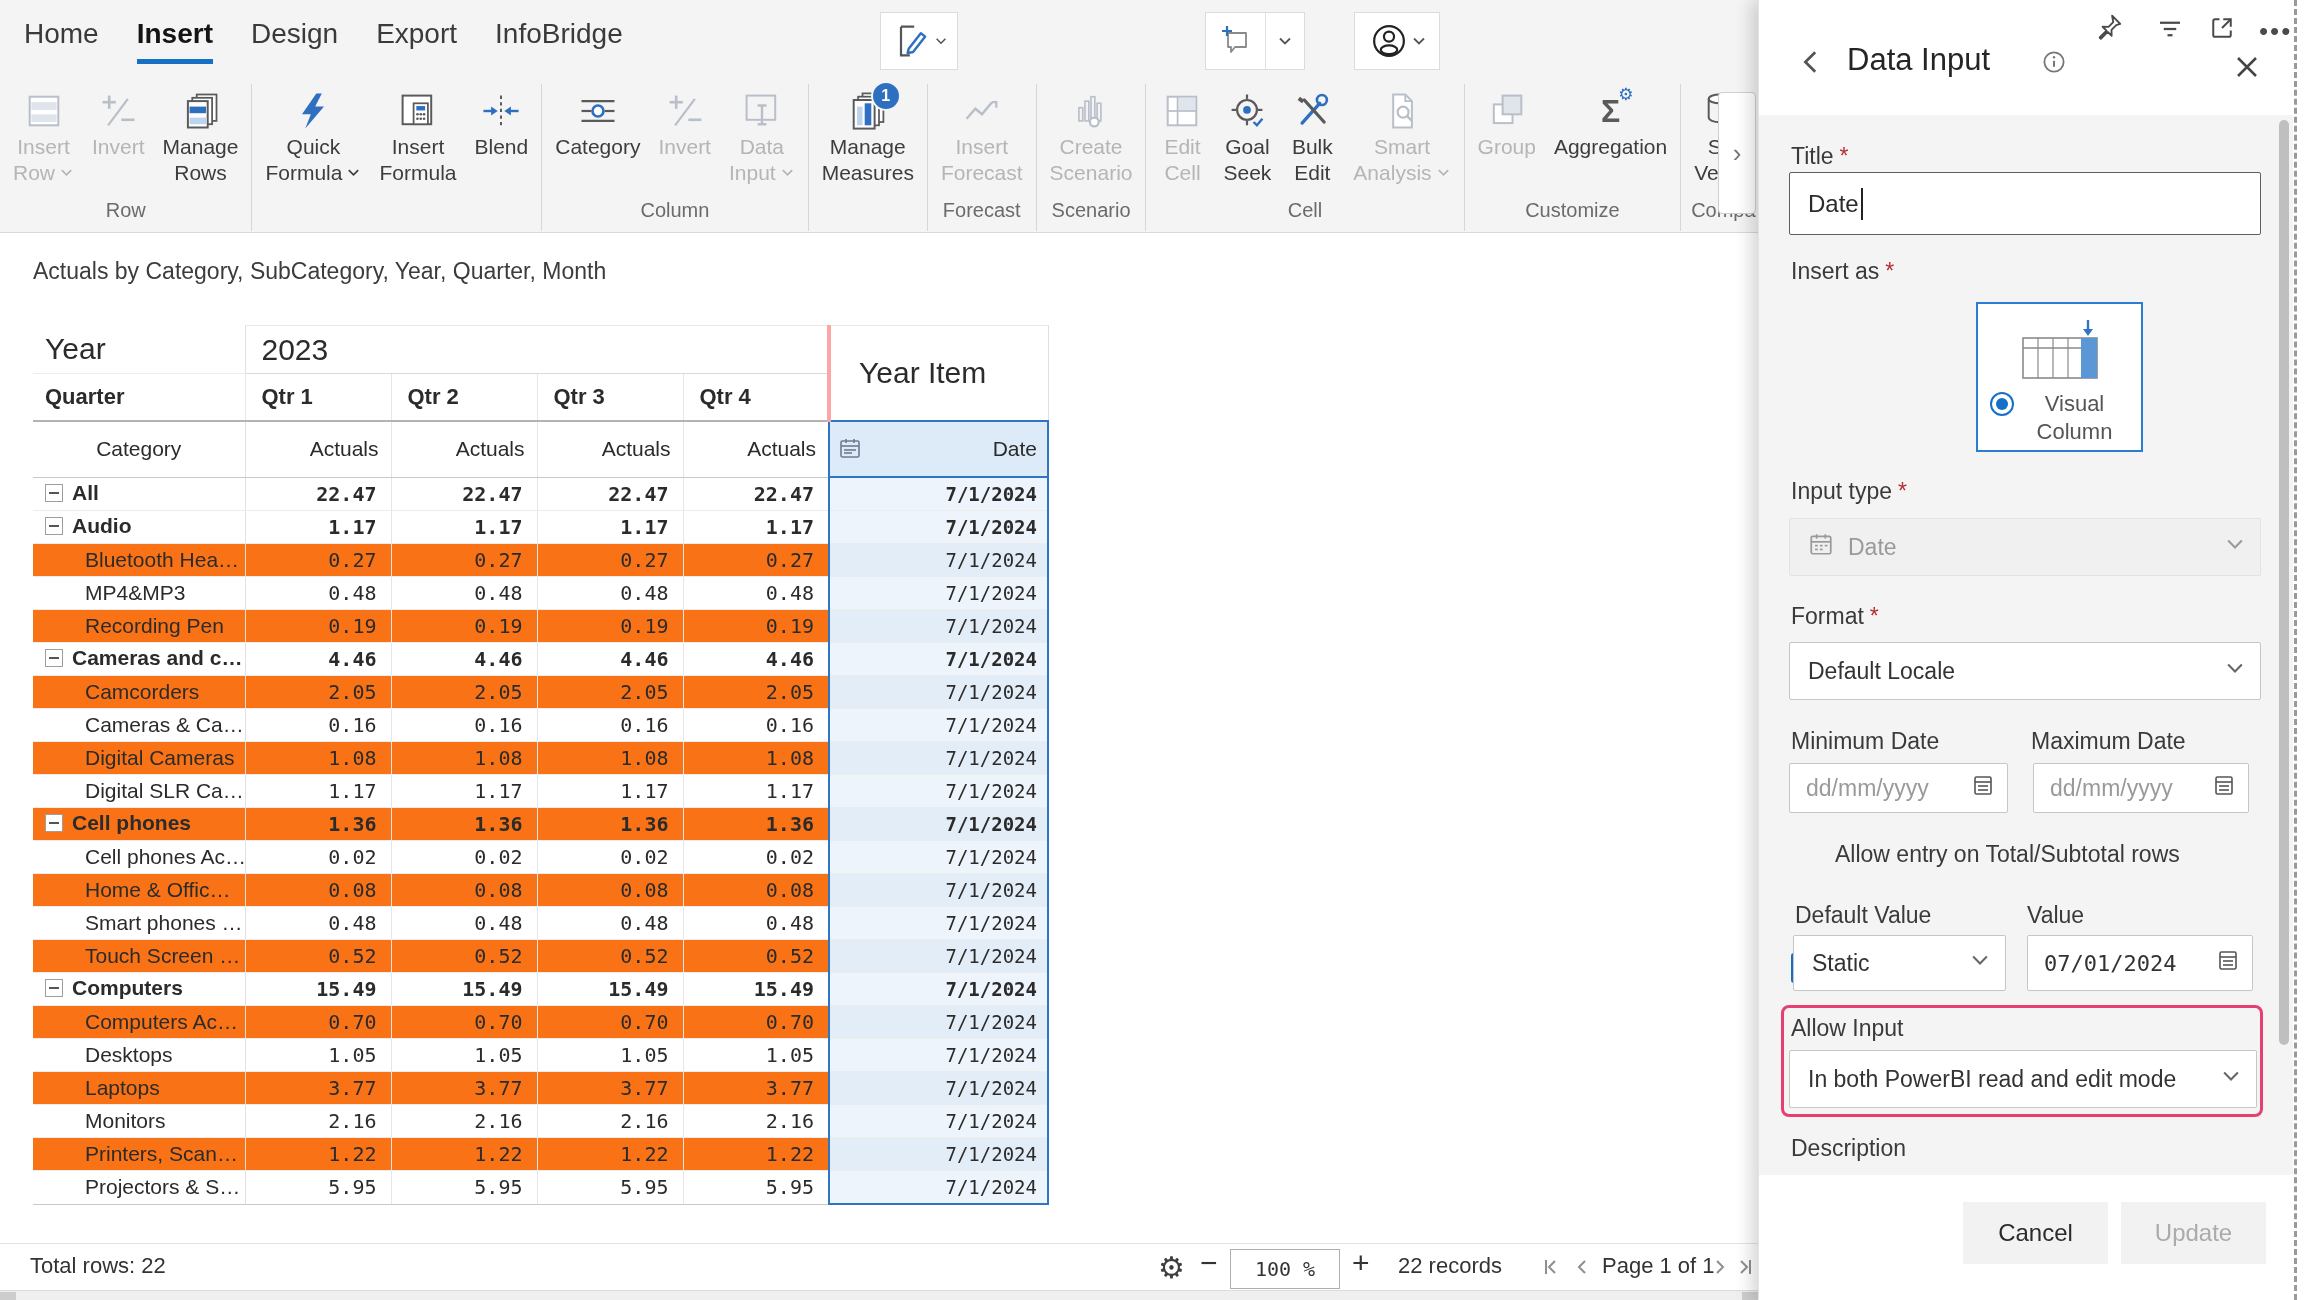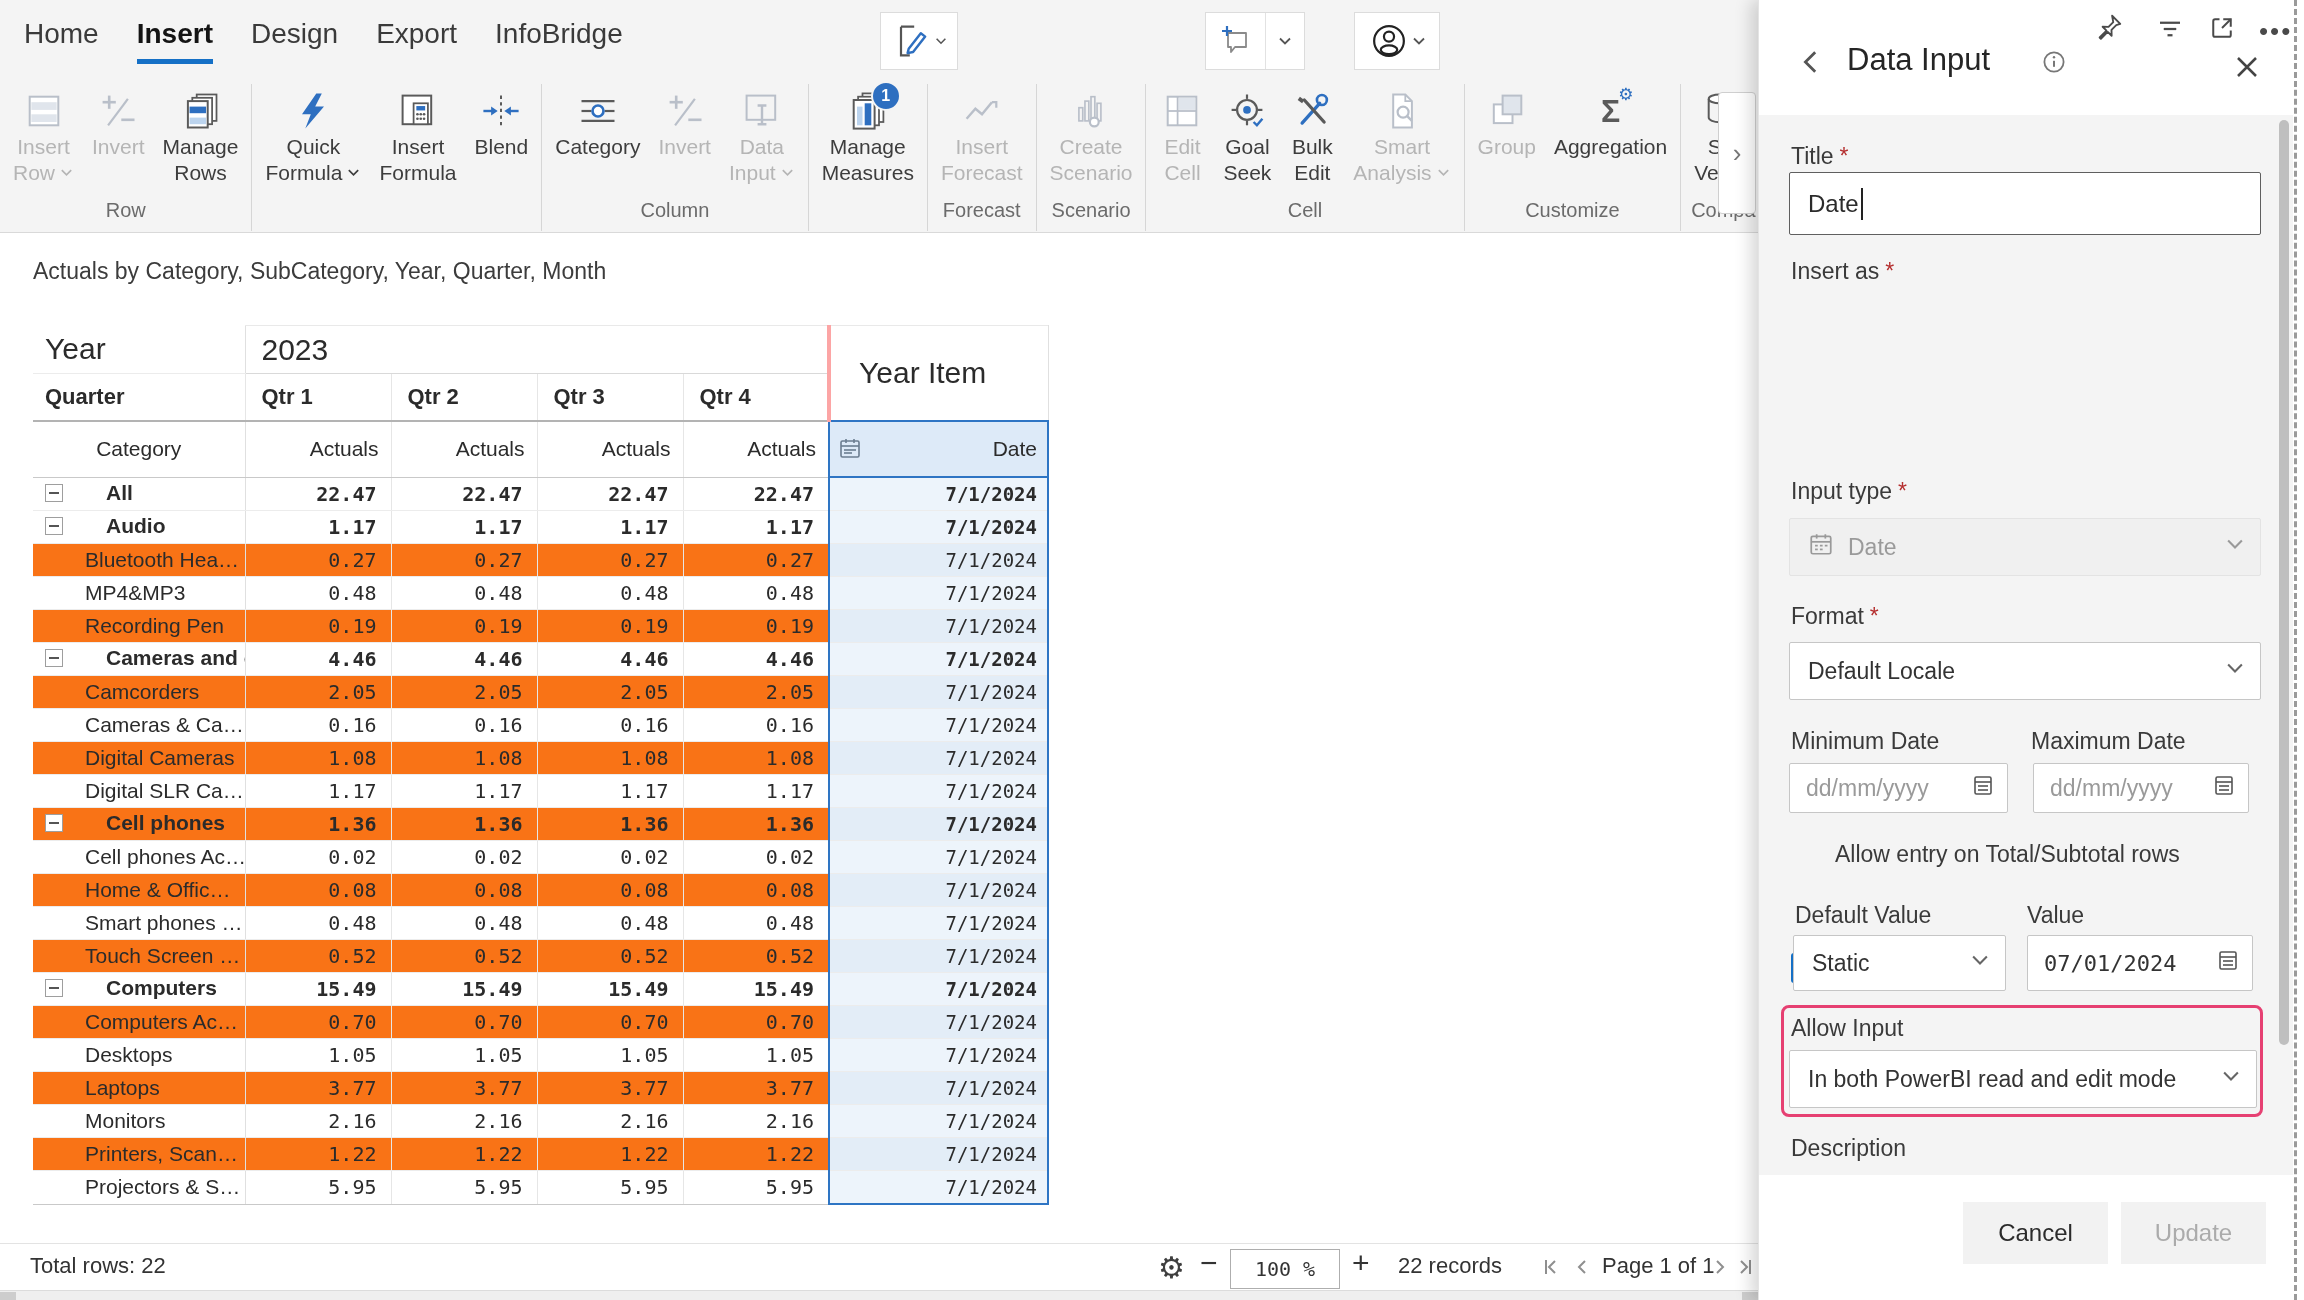--- a/index.html
+++ b/index.html
@@ -61,21 +61,21 @@
   .grid tbody tr.shade td{background:#f97316;}
   .grid tbody td.lab{border-right:1px solid #e0e0e0;}
   .grid tbody td.num{text-align:right;padding-right:14px;font-family:"DejaVu Sans Mono",monospace;
         font-size:20px;border-right:1px solid #e6e6e6;}
   .grid tbody td.dc{text-align:right;padding-right:10px;font-family:"DejaVu Sans Mono",monospace;
         font-size:19px;border-left:2px solid #2e75c4;border-right:2px solid #2e75c4;background:#edf4fb;}
   .grid tbody tr.shade td.dc{background:#e3edf7;}
   .grid tbody tr:last-child td{border-bottom:1.5px solid #c9c9c9;}
   .grid tbody tr:last-child td.dc{border-bottom:2px solid #2e75c4;}
   .grid tbody tr.boldrow td{font-weight:bold;}
-  .grid td .lvl0{padding-left:12px;display:inline-flex;align-items:center;gap:34px;}
+  .grid td .lvl0{padding-left:12px;display:inline-flex;align-items:center;}
   .grid td .lvl1{padding-left:52px;}
   .expander{display:inline-block;width:16px;height:16px;border:1px solid #9e9e9e;background:#fff;
         position:relative;margin-right:9px;flex:none;}
   .expander::after{content:"";position:absolute;left:3px;right:3px;top:7px;height:2px;background:#555;}
 
   
   .statusbar{position:absolute;left:0;top:1243px;width:1758px;height:47px;background:#fff;
         border-top:1px solid #e3e3e3;font-size:22px;color:#333;}
   .statusbar .item{position:absolute;top:9px;}
   .zoombox{position:absolute;left:1230px;top:5px;width:108px;height:38px;border:1px solid #aeaeae;
@@ -771,20 +771,36 @@
     <div class="pbody">
       <div class="flabel" style="left:32px;top:28px;"><span>Title</span><span class="req">*</span></div>
       <div class="tinput" style="top:57px;">
           <span>Date</span>
           <span class="tcaret"></span>
         </div>
 
       <div class="flabel" style="left:32px;top:143px;"><span>Insert as</span><span class="req">*</span></div>
 
 
+      <div class="card sel" style="left:217px;width:167px;top:187px;">
+        <svg width="112" height="74" viewBox="0 0 112 74" style="margin-top:10px;">
+          <path d="M84 6v10" stroke="#2e75c4" stroke-width="2.4"></path>
+          <path d="M84 22l-5-7h10z" fill="#2e75c4"></path>
+          <rect x="19" y="24" width="74" height="40" fill="#fff" stroke="#8a8a8a" stroke-width="1.6"></rect>
+          <line x1="19" y1="34" x2="93" y2="34" stroke="#8a8a8a" stroke-width="1.4"></line>
+          <line x1="34" y1="24" x2="34" y2="64" stroke="#8a8a8a" stroke-width="1.2"></line>
+          <line x1="49" y1="24" x2="49" y2="64" stroke="#8a8a8a" stroke-width="1.2"></line>
+          <line x1="64" y1="24" x2="64" y2="64" stroke="#8a8a8a" stroke-width="1.2"></line>
+          <rect x="77" y="24" width="16" height="40" fill="#5b97d6"></rect>
+        </svg>
+        <div class="opt">
+          <span class="radio on"></span>
+          <span class="optlabel">Visual Column</span>
+        </div>
+      </div>
 
       <div class="flabel" style="left:32px;top:363px;"><span>Input type</span><span class="req">*</span></div>
       <div class="dd disabled" style="left:30px;top:403px;width:472px;height:58px;">
         <span class="dcal">
           <svg width="26" height="26" viewBox="0 0 24 24" fill="none" stroke="currentColor" stroke-width="1.6">
               <rect x="3" y="5" width="18" height="16" rx="1.5"></rect>
               <line x1="3" y1="10" x2="21" y2="10"></line>
               <line x1="8" y1="3" x2="8" y2="7"></line>
               <line x1="16" y1="3" x2="16" y2="7"></line>
               <line x1="6.5" y1="13.5" x2="9" y2="13.5"></line>

